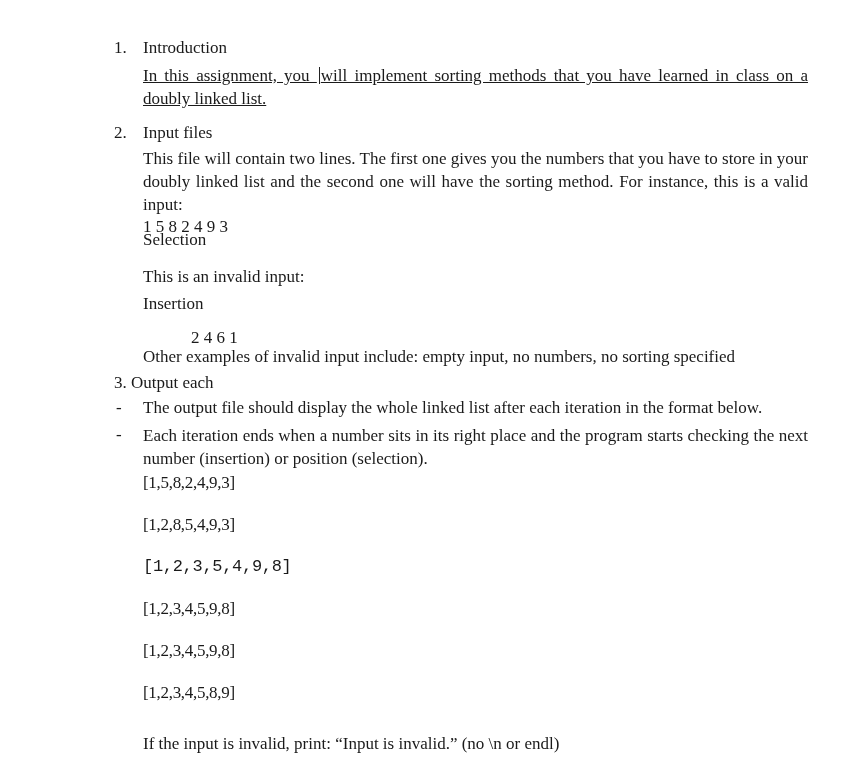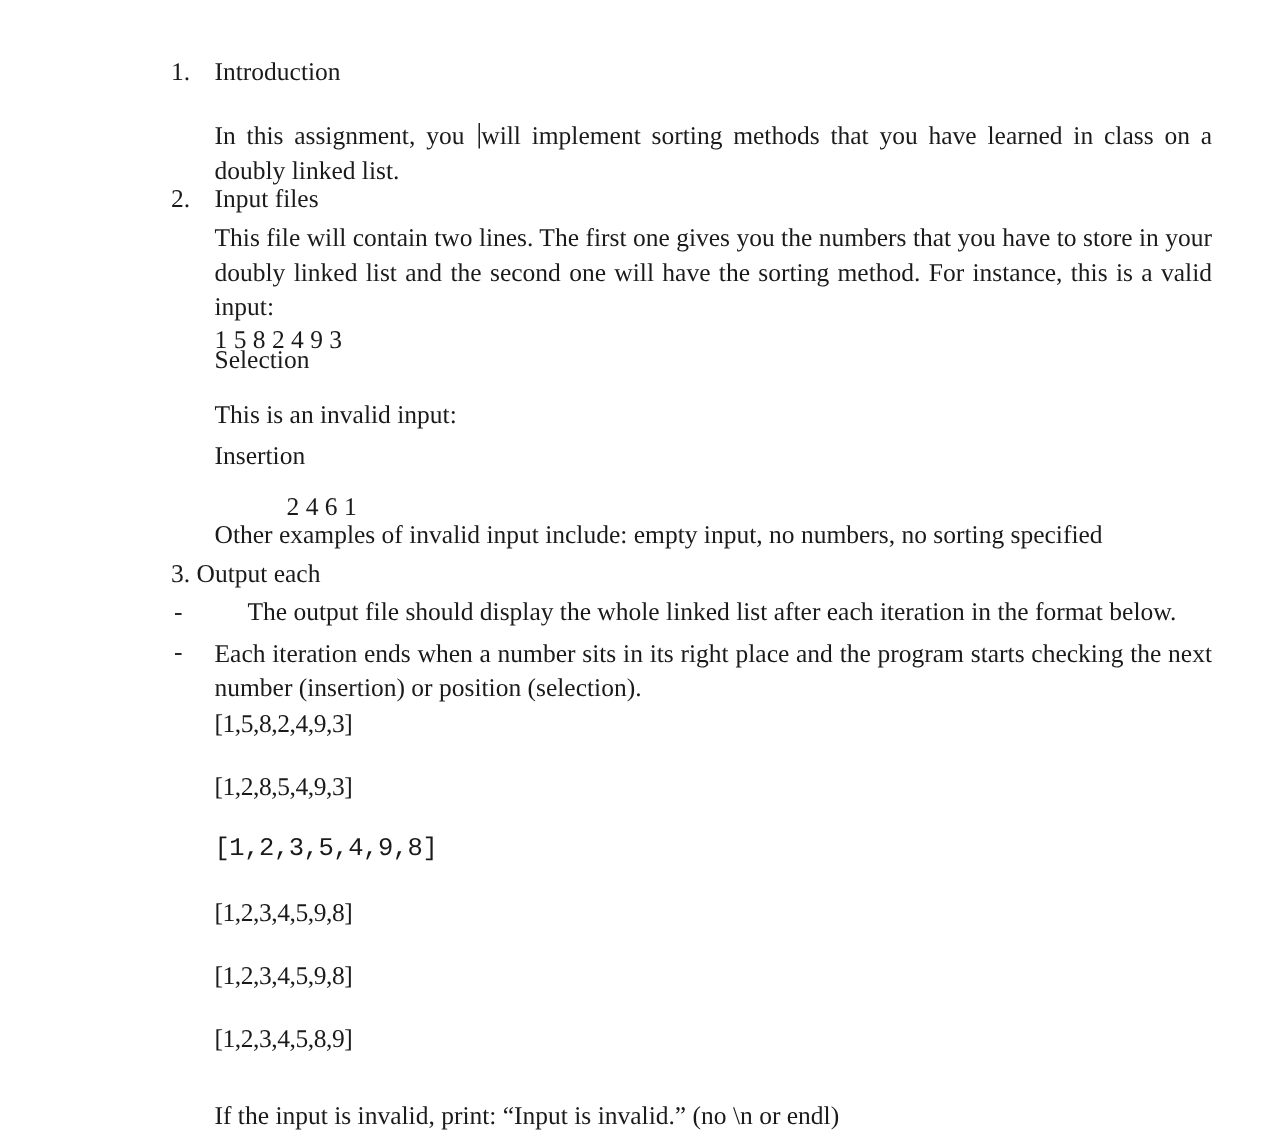--- a/index.html
+++ b/index.html
@@ -43,21 +43,21 @@
     .arr {
       letter-spacing: -0.3px;
     }
   </style>
 </head>
 <body>
 
 <div class="abs num" style="top:38px;">1.</div>
 <div class="abs txt" style="top:38px;">Introduction</div>
 
-<div class="para" style="top:79px;">
+<div class="para" style="top:64px;text-decoration:underline;">
   <span>In this assignment, you </span><span class="cursor"></span><span>will implement sorting methods that you have learned in class on a doubly linked list.</span>
 </div>
 
 <div class="abs num" style="top:123px;">2.</div>
 <div class="abs txt" style="top:123px;text-align:right;">Input files</div>
 
 <div class="para" style="top:147px;">This file will contain two lines. The first one gives you the numbers that you have to store in your doubly linked list and the second one will have the sorting method. For instance, this is a valid input:</div>
 
 <div class="abs txt" style="top:217px;">1 5 8 2 4 9 3</div>
 <div class="abs txt" style="top:230px;">Selection</div>
@@ -65,21 +65,21 @@
 <div class="abs txt" style="top:294px;">Insertion</div>
 <div class="abs txt" style="top:328px;margin-left:48px;">2 4 6 1</div>
 <div class="abs txt" style="top:347px;">Other examples of invalid input include: empty input, no numbers, no sorting specified</div>
 
 <div class="abs num3" style="top:373px;">
   <span>3.</span>
   <span>Output each</span>
 </div>
 
 <div class="abs dash" style="top:398px;">-</div>
-<div class="abs txt" style="top:398px;margin-left:22px;">The output file should display the whole linked list after each iteration in the format below.</div>
+<div class="abs txt" style="top:398px;">The output file should display the whole linked list after each iteration in the format below.</div>
 
 <div class="abs dash" style="top:425px;">-</div>
 <div class="para" style="top:424px;">Each iteration ends when a number sits in its right place and the program starts checking the next number (insertion) or position (selection).</div>
 
 <div class="abs txt arr" style="top:473px;">[1,5,8,2,4,9,3]</div>
 <div class="abs txt arr" style="top:515px;">[1,2,8,5,4,9,3]</div>
 <div class="abs txt arr" style="top:557px;font-family:Liberation Mono, monospace;">[1,2,3,5,4,9,8]</div>
 <div class="abs txt arr" style="top:599px;">[1,2,3,4,5,9,8]</div>
 <div class="abs txt arr" style="top:641px;">[1,2,3,4,5,9,8]</div>
 <div class="abs txt arr" style="top:683px;">[1,2,3,4,5,8,9]</div>

